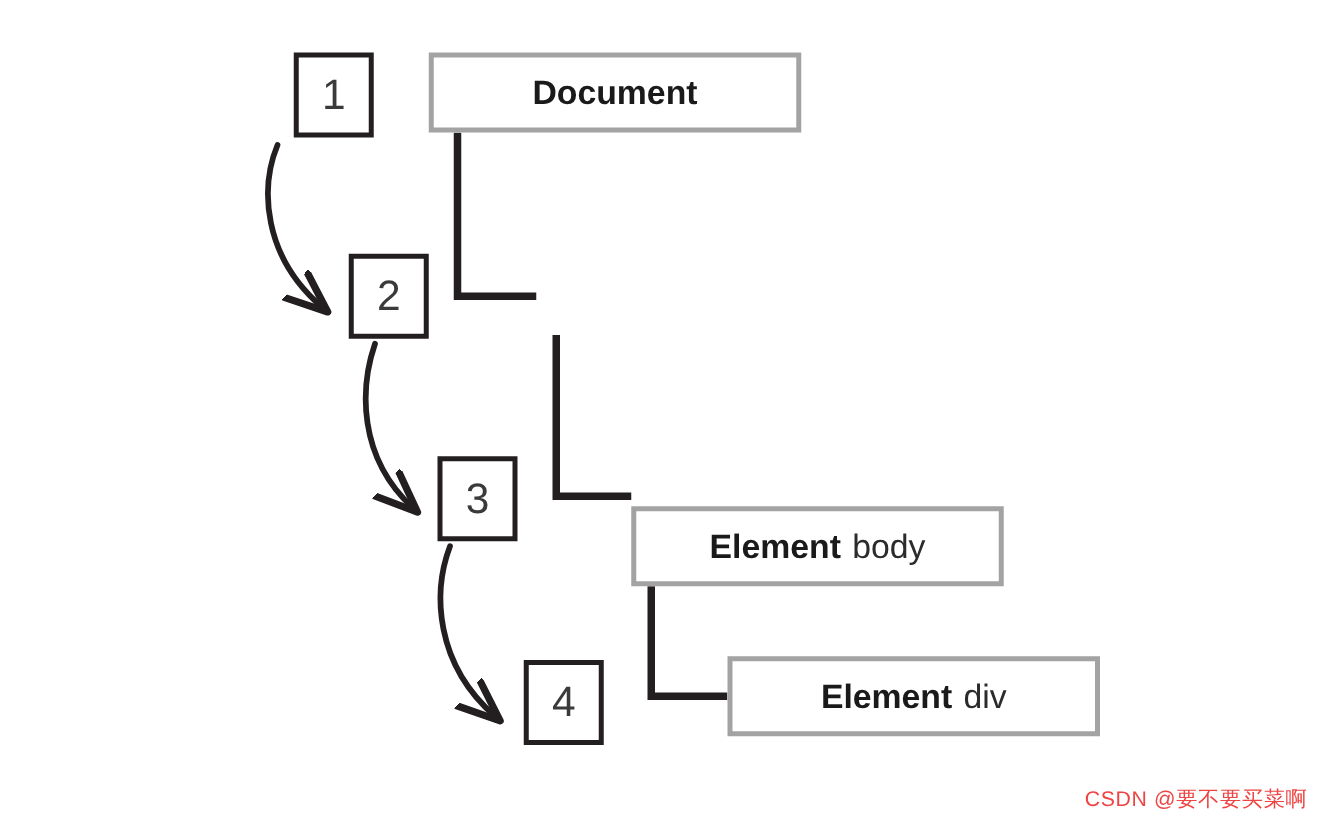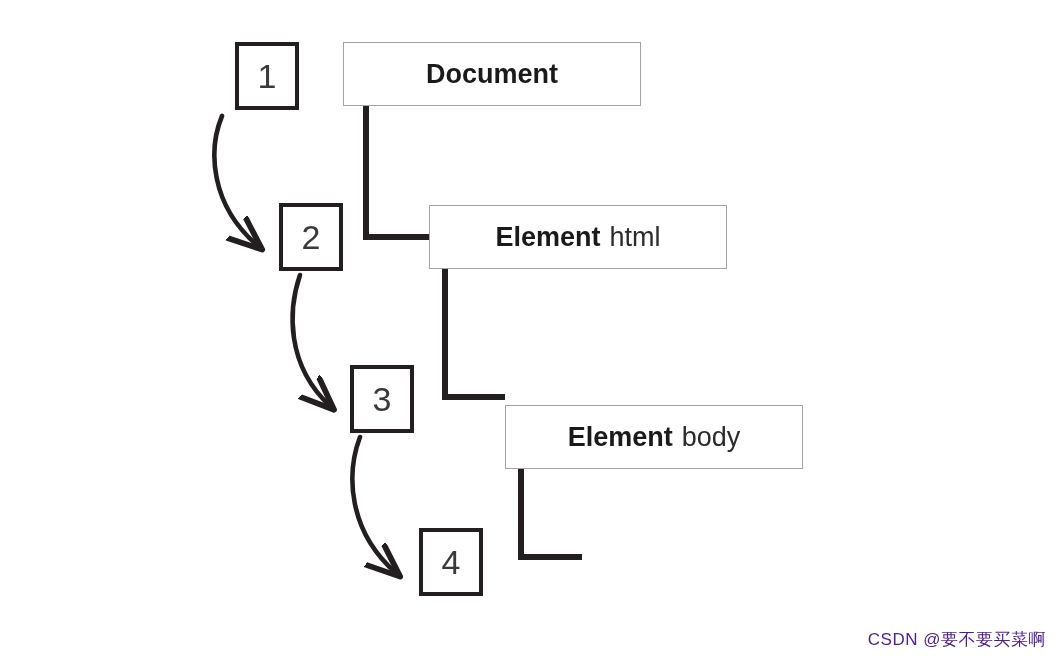--- a/index.html
+++ b/index.html
@@ -45,21 +45,21 @@
     color: #3a3a3a;
     font-weight: 400;
     font-family: "Liberation Sans", sans-serif;
   }
 
   
   .node-box {
     position: absolute;
     width: 298px;
     height: 64px;
-    border: 1px solid #a3a3a3;
+    border: 4px solid #a3a3a3;
     background: #ffffff;
     box-sizing: border-box;
     display: flex;
     align-items: center;
     justify-content: center;
     z-index: 2;
   }
   .node-label {
     font-size: 27px;
     line-height: 1;
@@ -75,21 +75,21 @@
     color: #2b2b2b;
   }
   .node-label .sp { display: inline-block; width: 9px; }
 
   
   #watermark {
     position: absolute;
     right: 14px;
     bottom: 8px;
     font-size: 17px;
-    color: #4c1d95;
+    color: #ef4444;
     letter-spacing: 0.5px;
     white-space: nowrap;
     font-family: "Liberation Sans", sans-serif;
     z-index: 4;
   }
 </style>
 </head>
 <body>
 
 <div id="canvas">
@@ -129,28 +129,28 @@
   <div class="step-box" style="left:419px; top:528px;">
     <span class="step-num">4</span>
   </div>
 
   <div class="node-box" style="left:343px; top:42px;">
     <span class="node-label">
       <span class="kind">Document</span>
     </span>
   </div>
 
-  <div class="node-box" style="left:429px; top:205px;">
-    <span class="node-label">
-      <span class="kind">Element</span><span class="sp"></span><span class="tag">html</span>
-    </span>
-  </div>
 
   <div class="node-box" style="left:505px; top:365px;margin-top:40px;">
     <span class="node-label">
       <span class="kind">Element</span><span class="sp"></span><span class="tag">body</span>
     </span>
   </div>
 
+  <div class="node-box" style="left:582px; top:525px;">
+    <span class="node-label">
+      <span class="kind">Element</span><span class="sp"></span><span class="tag">div</span>
+    </span>
+  </div>
 
   <div id="watermark">CSDN @要不要买菜啊</div>
 
 </div>
 
 </body></html>

